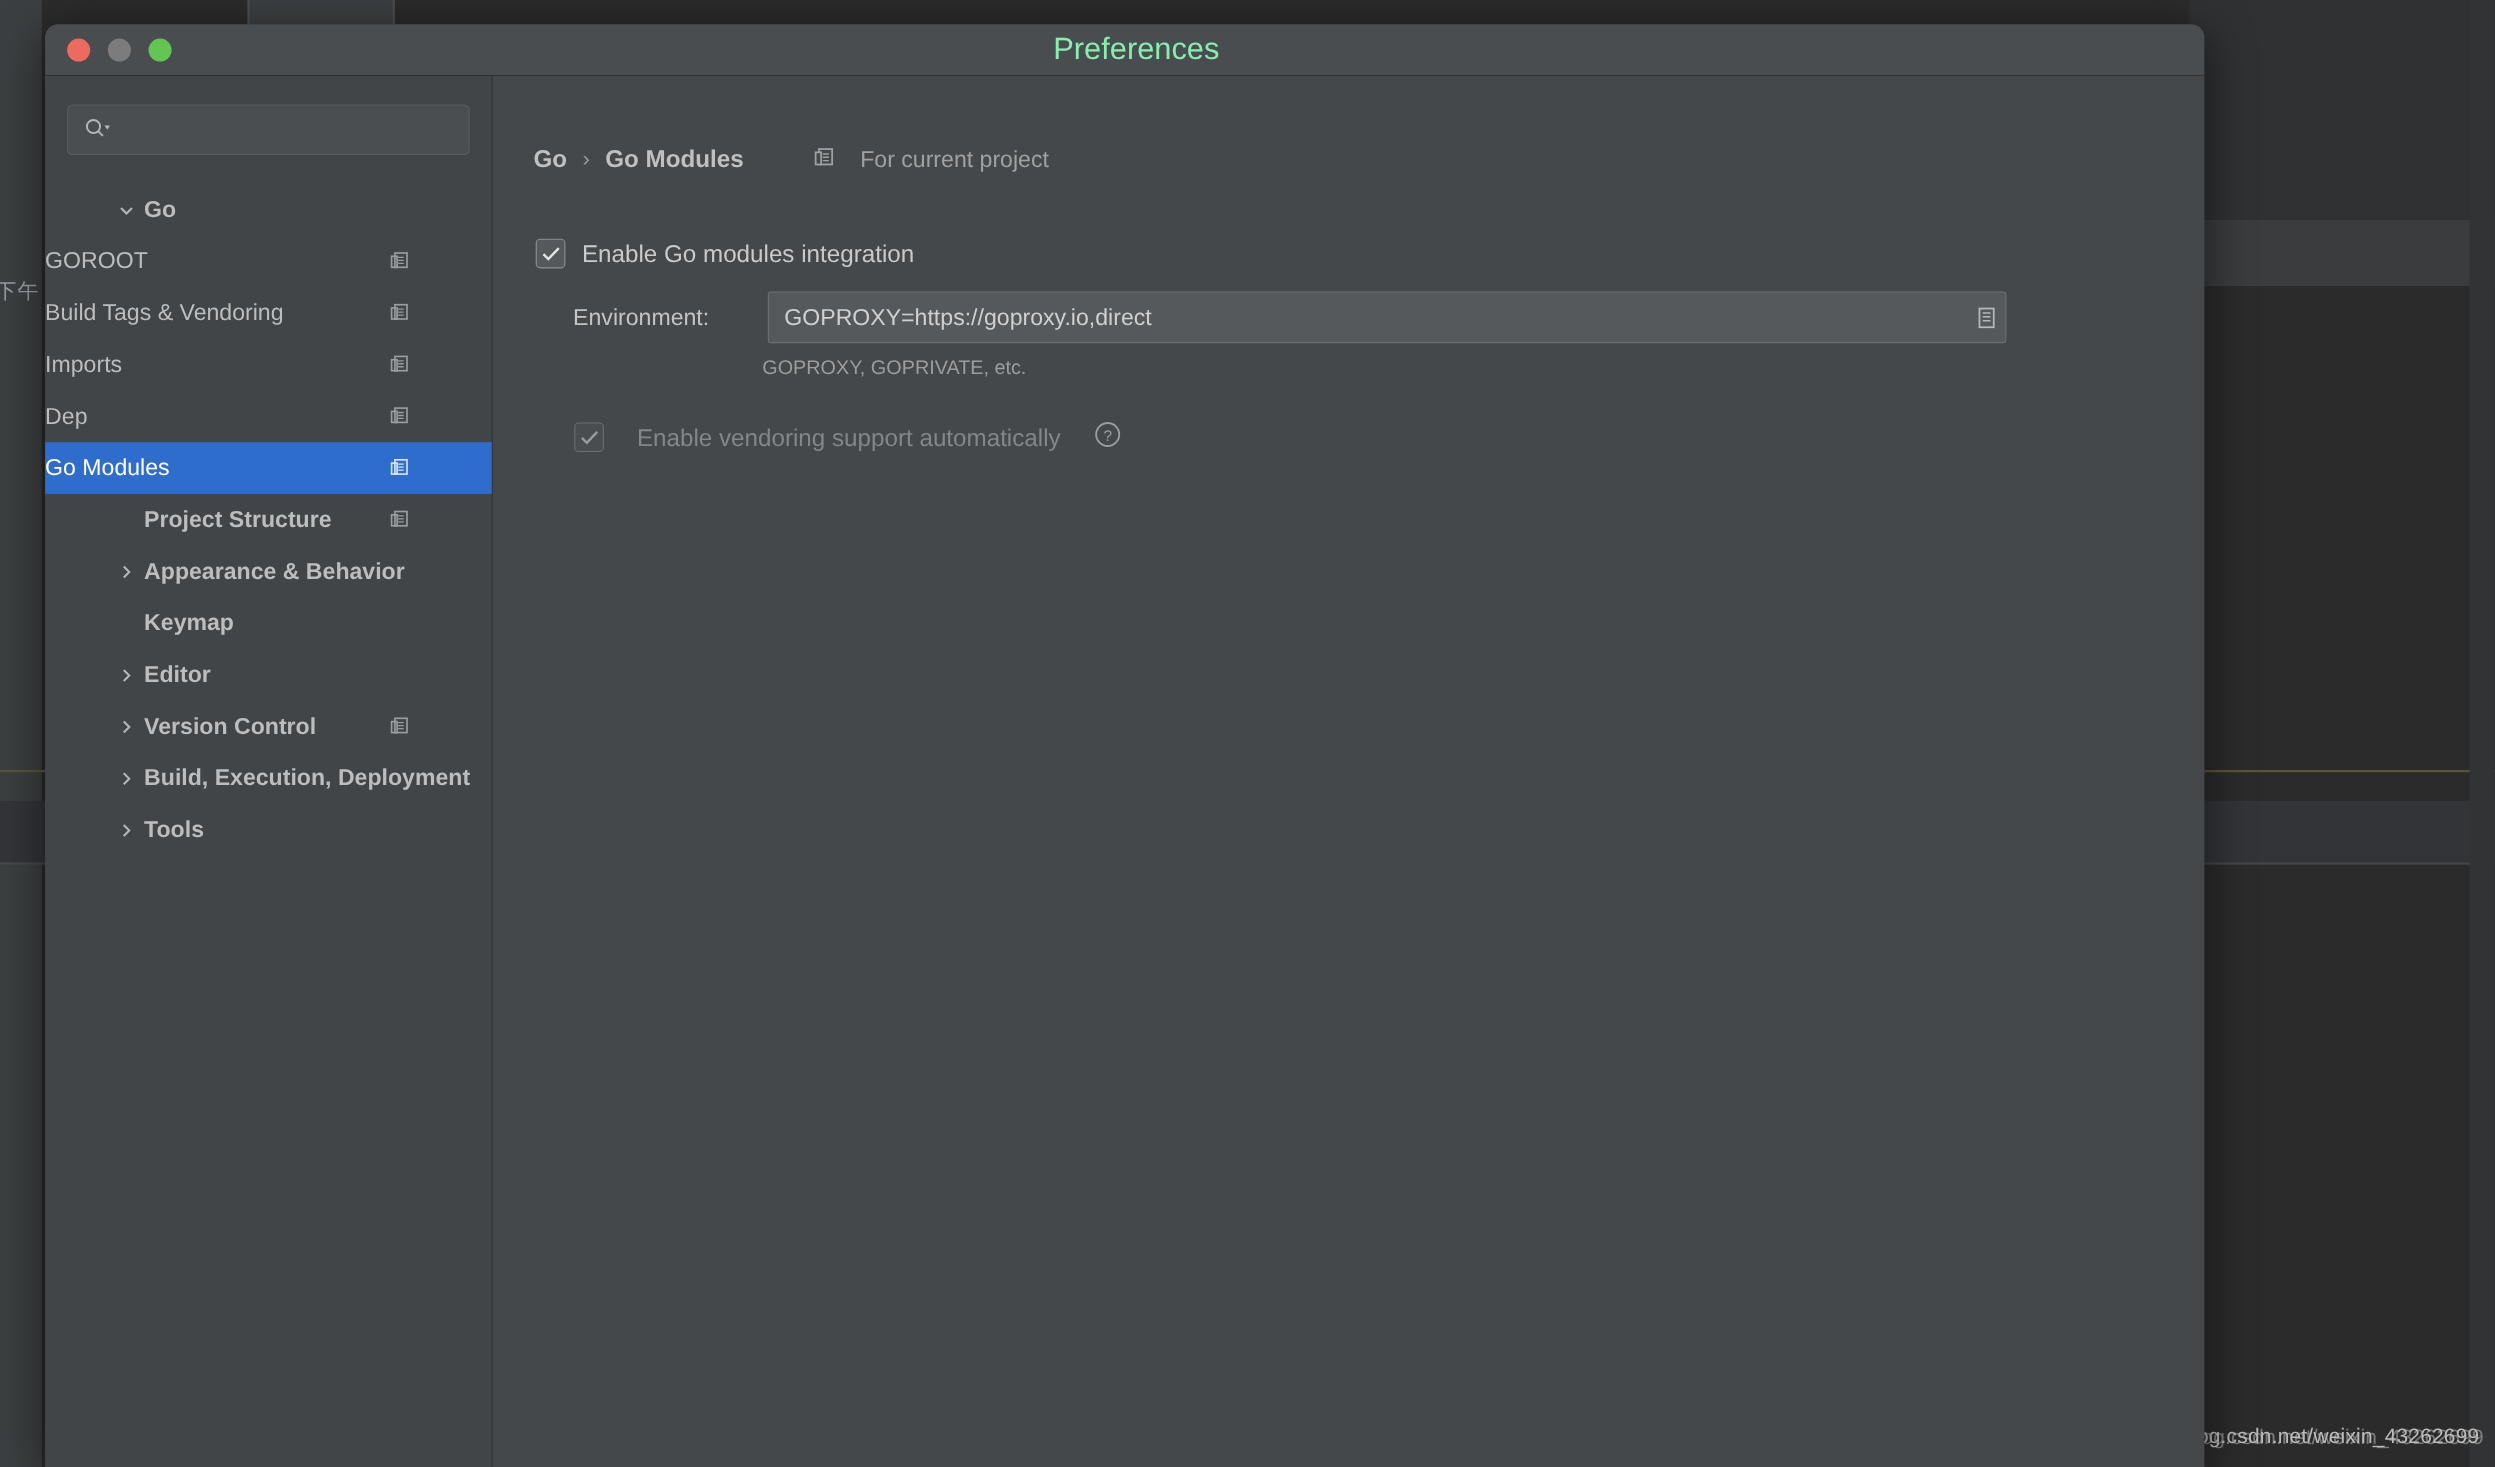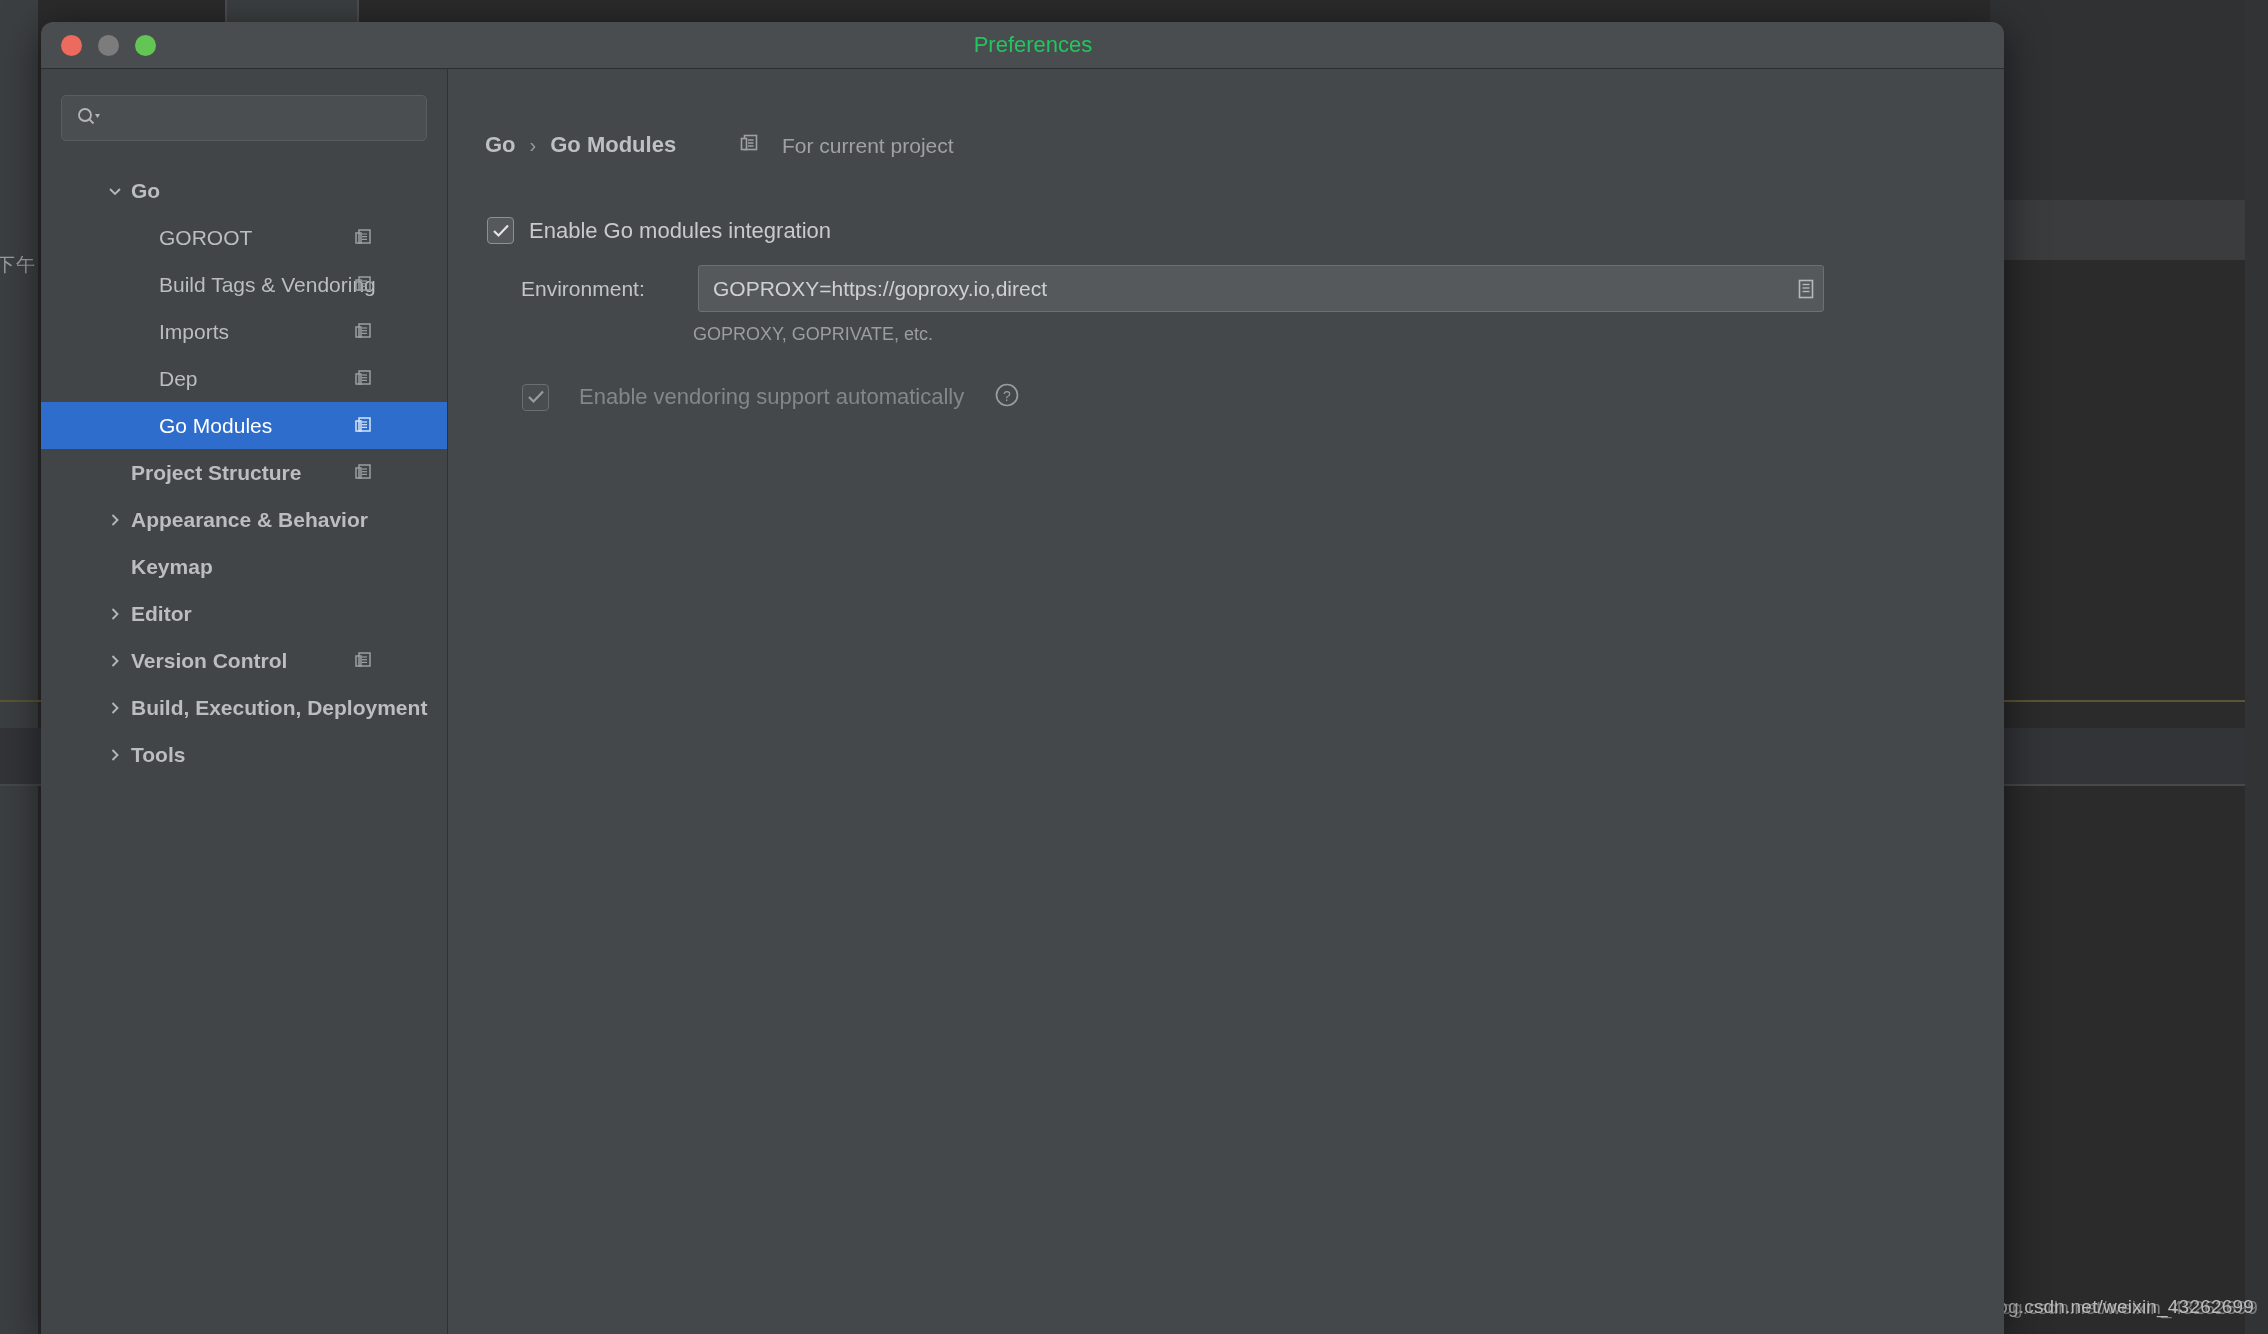--- a/index.html
+++ b/index.html
@@ -96,22 +96,22 @@
     height: 46px;
     background: #4a4d4f;
     border-bottom: 1px solid #2c2e30;
     border-radius: 12px 12px 0 0;
   }
   #window-title {
     position: absolute;
     left: 0; right: 0; top: 0;
     line-height: 46px;
     text-align: center;
-    font-size: 22px;
-    color: #22c55e;
+    font-size: 28px;
+    color: #86efac;
     margin-left: 21px;
   }
   #traffic-lights {
     position: absolute;
     left: 20px; top: 0;
     height: 46px;
     display: flex;
     align-items: center;
     gap: 16px;
   }
@@ -176,21 +176,21 @@
     left: 66px;
     width: 16px; height: 16px;
     display: flex; align-items: center; justify-content: center;
   }
   .tree-label {
     font-size: 21px;
     color: #bcbdbe;
     white-space: nowrap;
   }
   .tree-row.level0 .tree-label { margin-left: 90px; font-weight: bold; }
-  .tree-row.level1 .tree-label { margin-left: 118px; font-weight: normal; }
+  .tree-row.level1 .tree-label { font-weight: normal; }
   .tree-row.selected .tree-label { color: #ffffff; }
   .tree-copy-icon {
     position: absolute;
     right: 74px;
     width: 19px; height: 19px;
   }
 
   
   #main {
     flex: 1;

